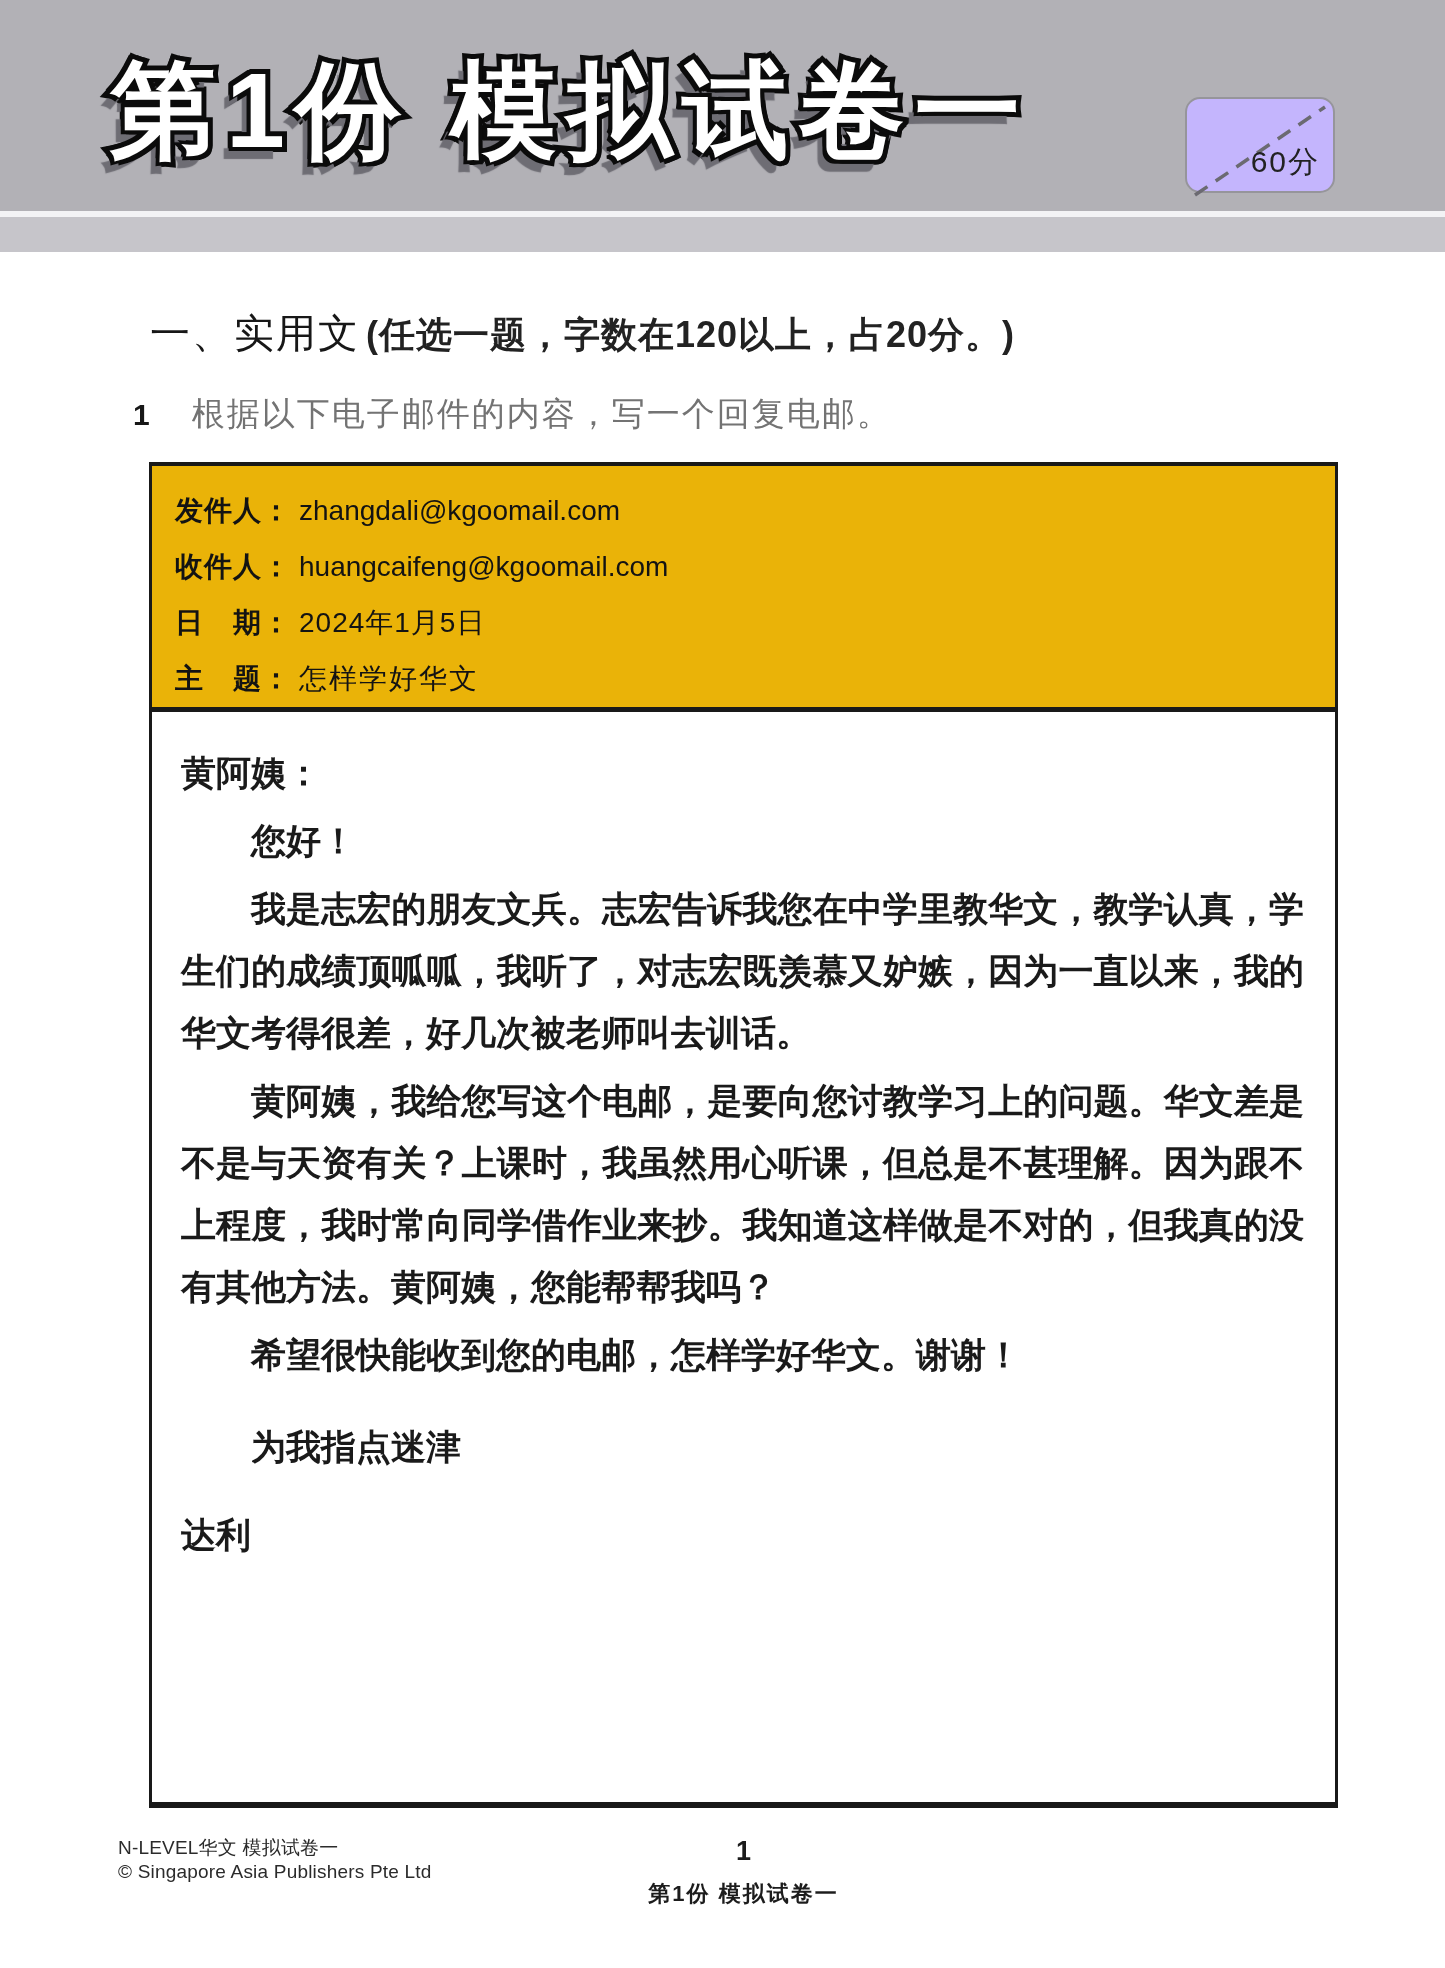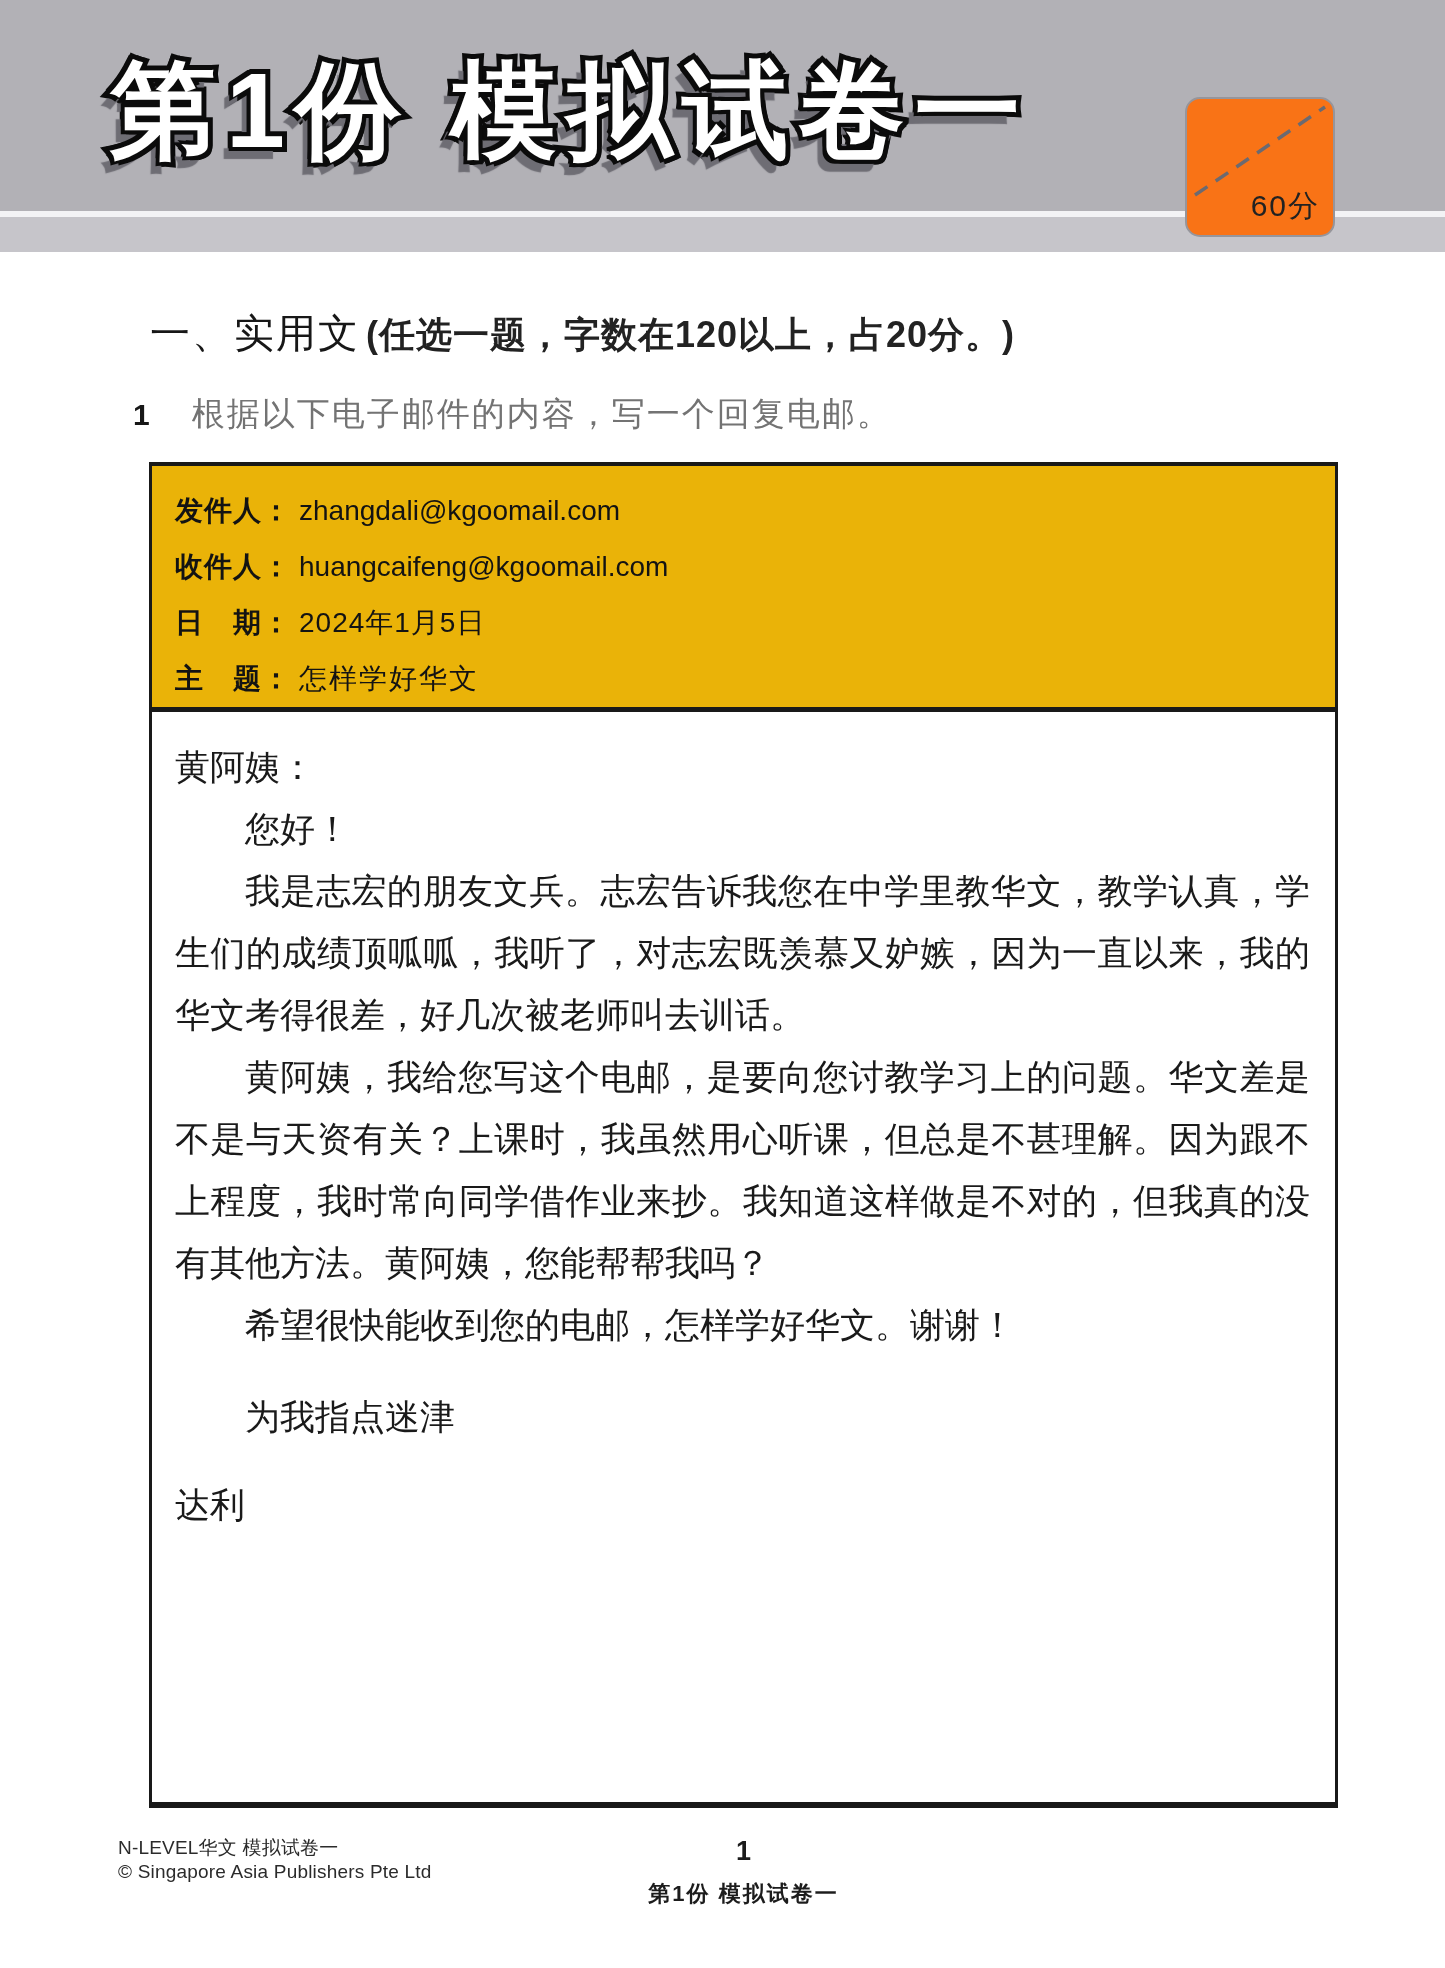--- a/index.html
+++ b/index.html
@@ -41,22 +41,22 @@
     paint-order:stroke fill;
     text-shadow:
       4px 4px 0 #0b0b0b,
       -4px 4px 0 #0b0b0b,
       4px -4px 0 #0b0b0b,
       -4px -4px 0 #0b0b0b,
       -9px 12px 1px #6e6d74;
   }
   .score-box{
     position:absolute; left:1185px; top:97px;
-    width:150px; height:140px;
-    background:#f97316;
+    width:150px; height:96px;
+    background:#c4b5fd;
     border:2px solid #96959b;
     border-radius:15px;
     box-sizing:border-box;
   }
   .score-box svg{position:absolute; left:0; top:0;}
   .score-label{
     position:absolute; right:13px; bottom:8px;
     font-size:30px;
     letter-spacing:2px;
     color:#222;
@@ -139,21 +139,21 @@
 
   .email-body{
     box-sizing:border-box;
     padding:25px 25px 0 23px;
     font-family:"Liberation Serif","DejaVu Serif",serif;
     font-size:35px;
     line-height:62px;
     color:#1a1a1a;
     text-align:justify;
   }
-  .email-body p{margin:0;}
+  .email-body p{margin:6px;font-weight:bold;}
   .para{text-indent:2em;}
   .closing{text-indent:2em; margin-top:30px !important;}
   .signature{margin-top:26px !important;}
 
   
   .footer-left{
     position:absolute; left:118px; top:1836px;
     font-size:19px;
     line-height:24px;
     color:#2b2b2b;

